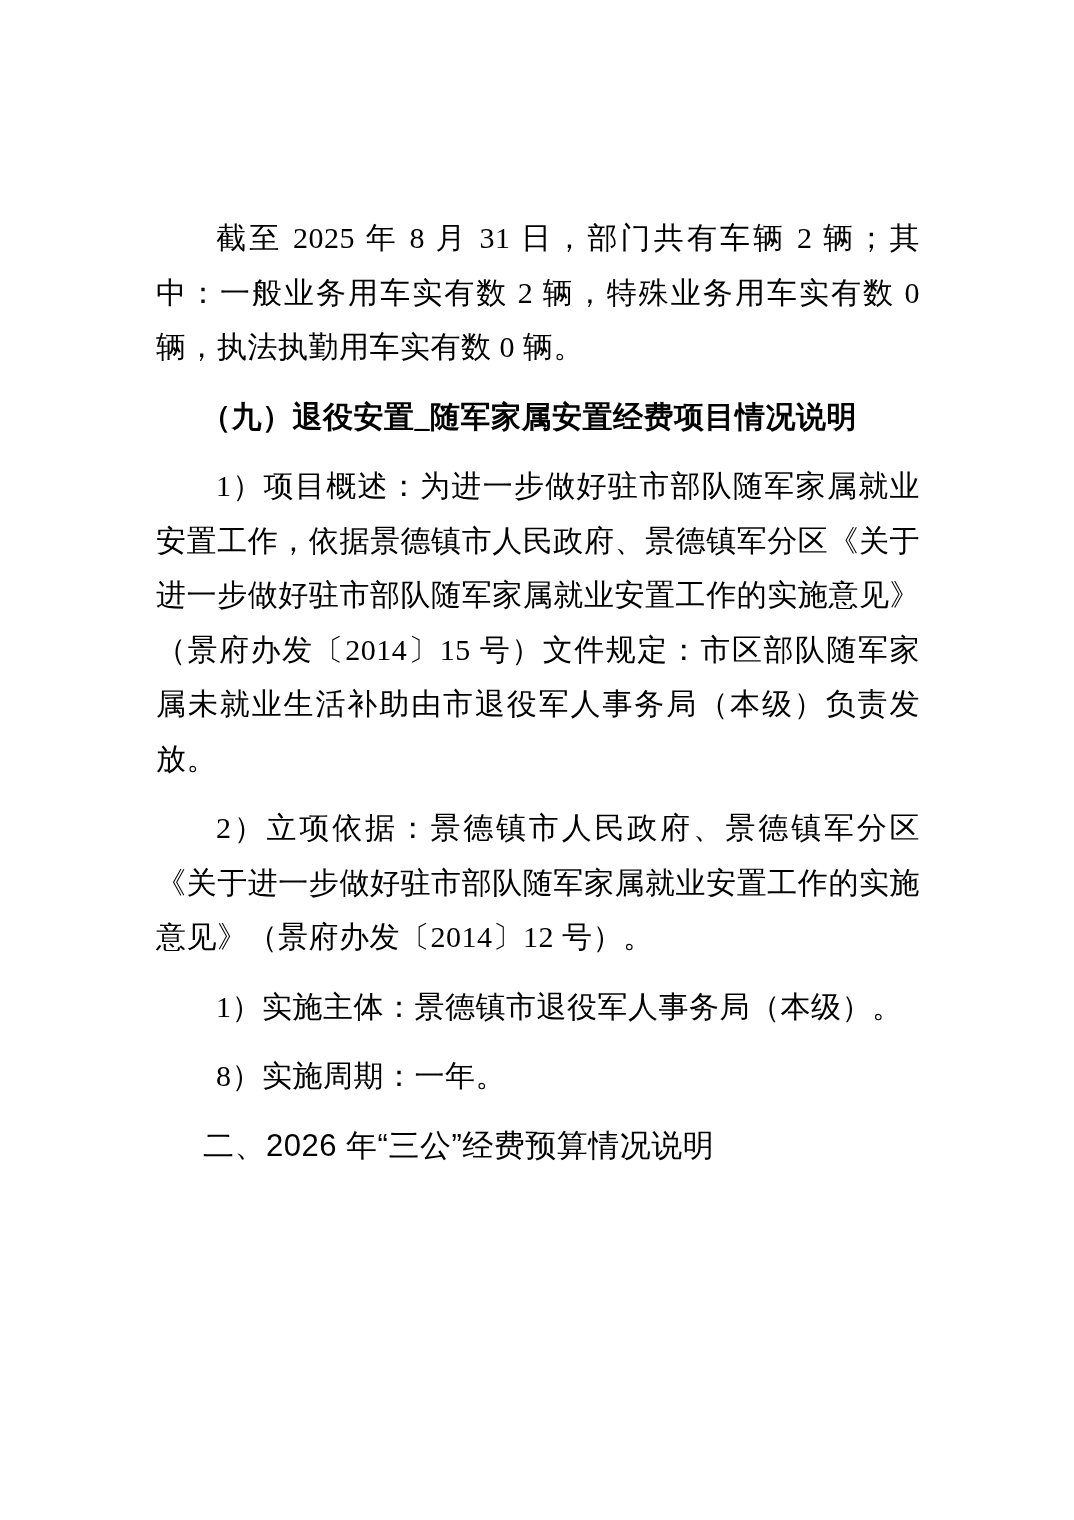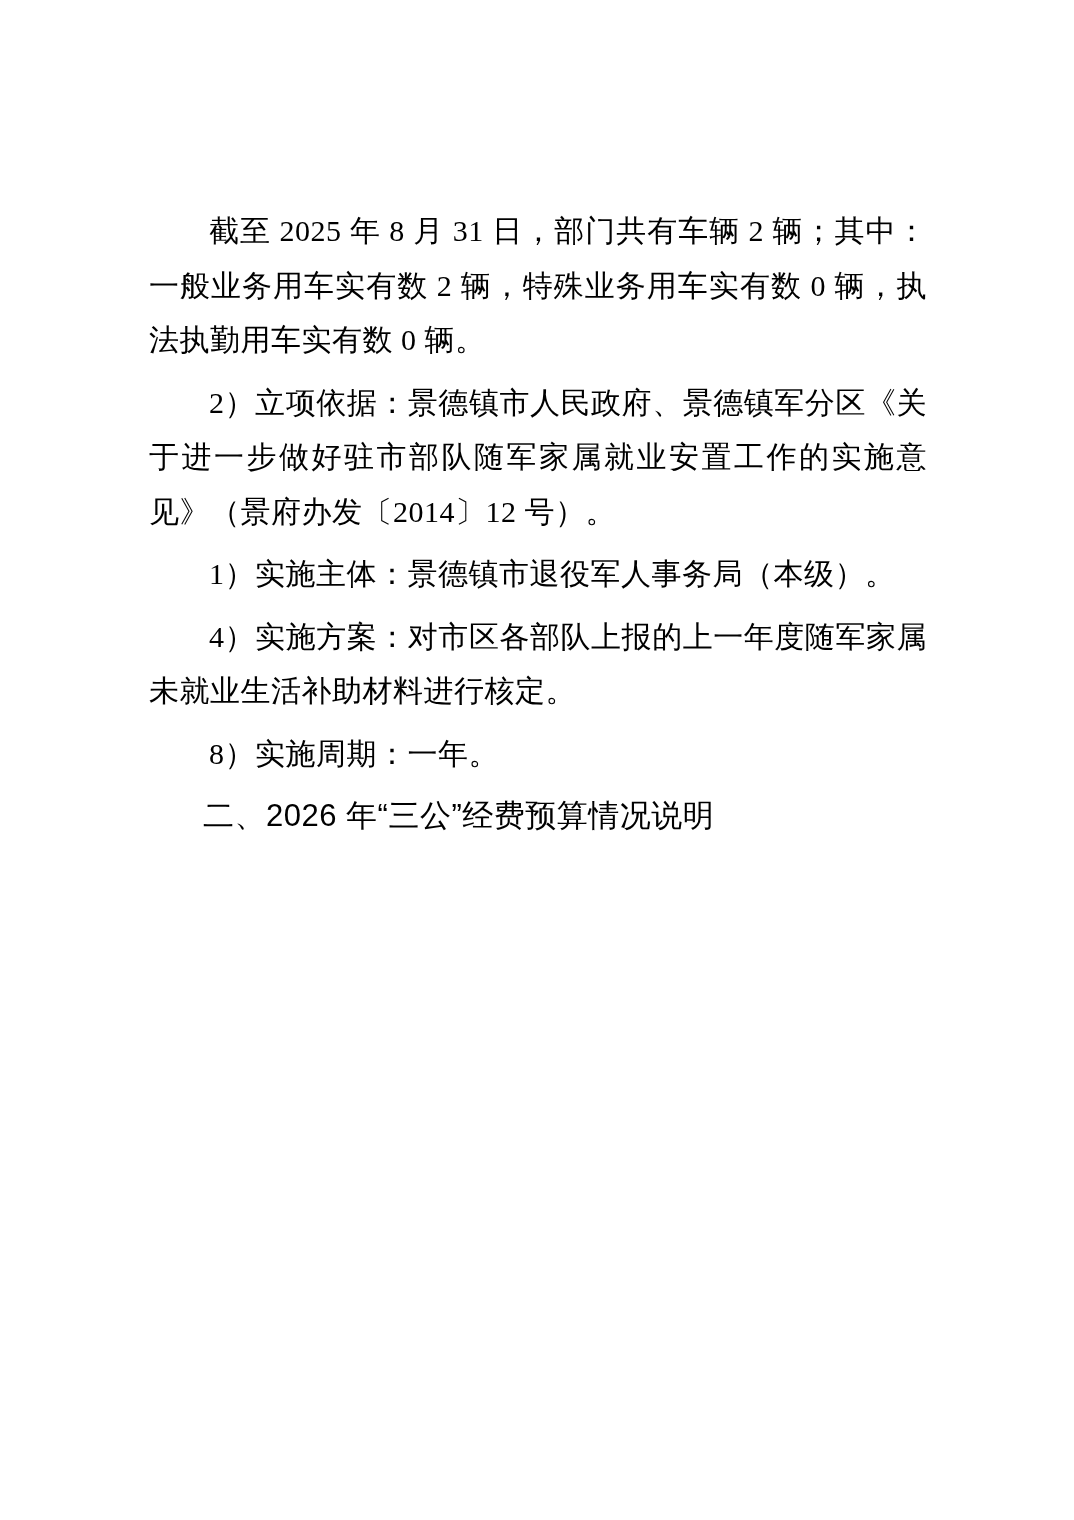--- a/index.html
+++ b/index.html
@@ -15,21 +15,21 @@
     font-family: "Liberation Serif", "DejaVu Serif", serif;
     color: #000000;
   }
   .doc-page {
     position: absolute;
     left: 141px;
     top: 196px;
     width: 794px;
   }
   .para {
-    margin: 8px;
+    margin: 15px;
     font-size: 30px;
     line-height: 54.5px;
     text-align: justify;
     text-justify: inter-character;
     letter-spacing: 0.5px;
     word-break: break-all;
   }
   .para.indent {
     text-indent: 2em;
   }
@@ -50,18 +50,19 @@
     text-indent: 2em;
     font-family: "Liberation Sans", "DejaVu Sans", sans-serif;
     letter-spacing: 0.5px;
   }
 </style>
 </head>
 <body>
 
 <div class="doc-page">
   <p class="para indent">截至 2025 年 8 月 31 日，部门共有车辆 2 辆；其中：一般业务用车实有数 2 辆，特殊业务用车实有数 0 辆，执法执勤用车实有数 0 辆。</p>
+  <h3 class="heading-kai">（九）退役安置_随军家属安置经费项目情况说明</h3>
+  <p class="para indent">1）项目概述：为进一步做好驻市部队随军家属就业安置工作，依据景德镇市人民政府、景德镇军分区《关于进一步做好驻市部队随军家属就业安置工作的实施意见》（景府办发〔2014〕15 号）文件规定：市区部队随军家属未就业生活补助由市退役军人事务局（本级）负责发放。</p>
   <p class="para indent">2）立项依据：景德镇市人民政府、景德镇军分区《关于进一步做好驻市部队随军家属就业安置工作的实施意见》（景府办发〔2014〕12 号）。</p>
   <p class="para indent">1）实施主体：景德镇市退役军人事务局（本级）。</p>
-  <p class="para indent">4）实施方案：对市区各部队上报的上一年度随军家属未就业生活补助材料进行核定。</p>
   <p class="para indent">8）实施周期：一年。</p>
   <h2 class="heading-hei">二、2026 年“三公”经费预算情况说明</h2>
 </div>
 
 </body></html>

